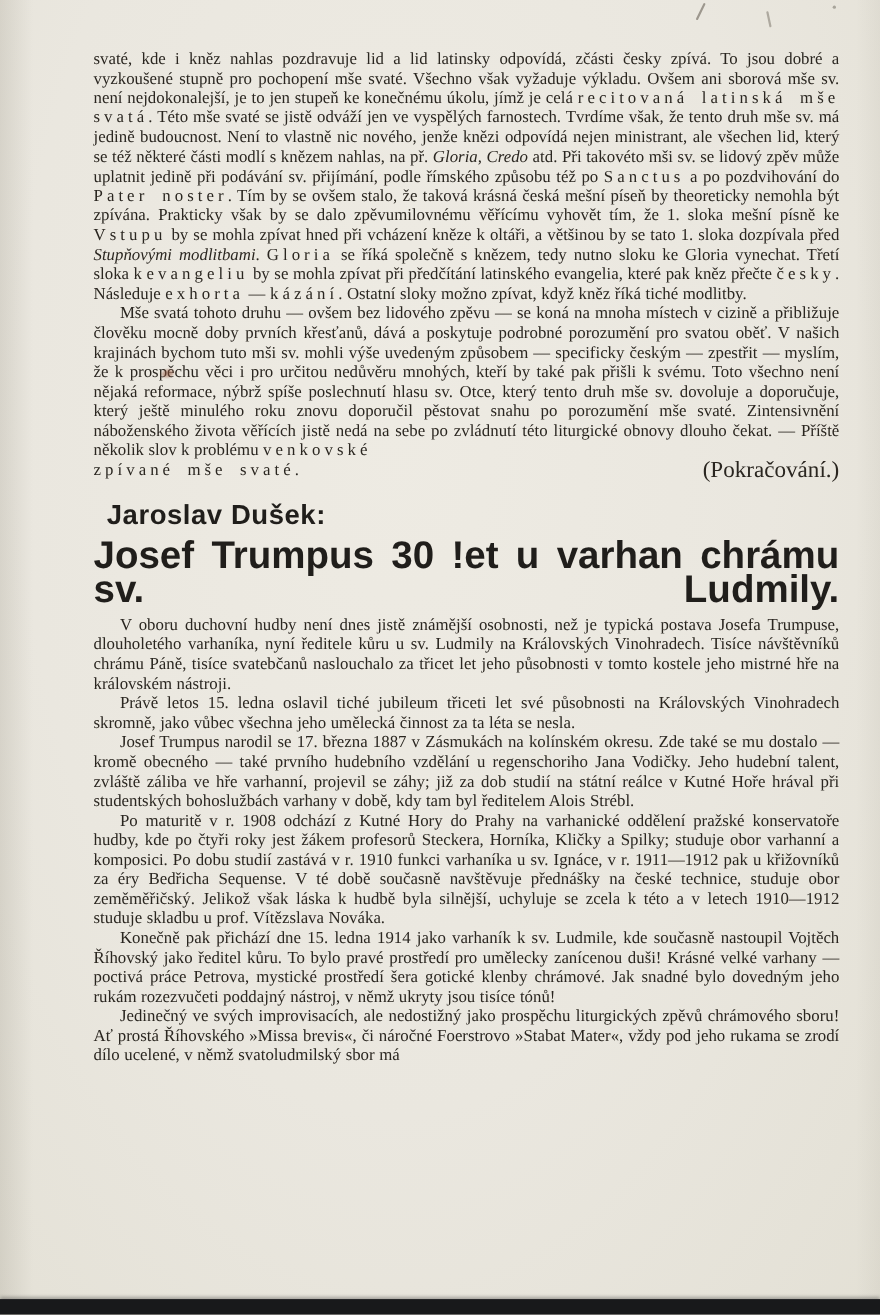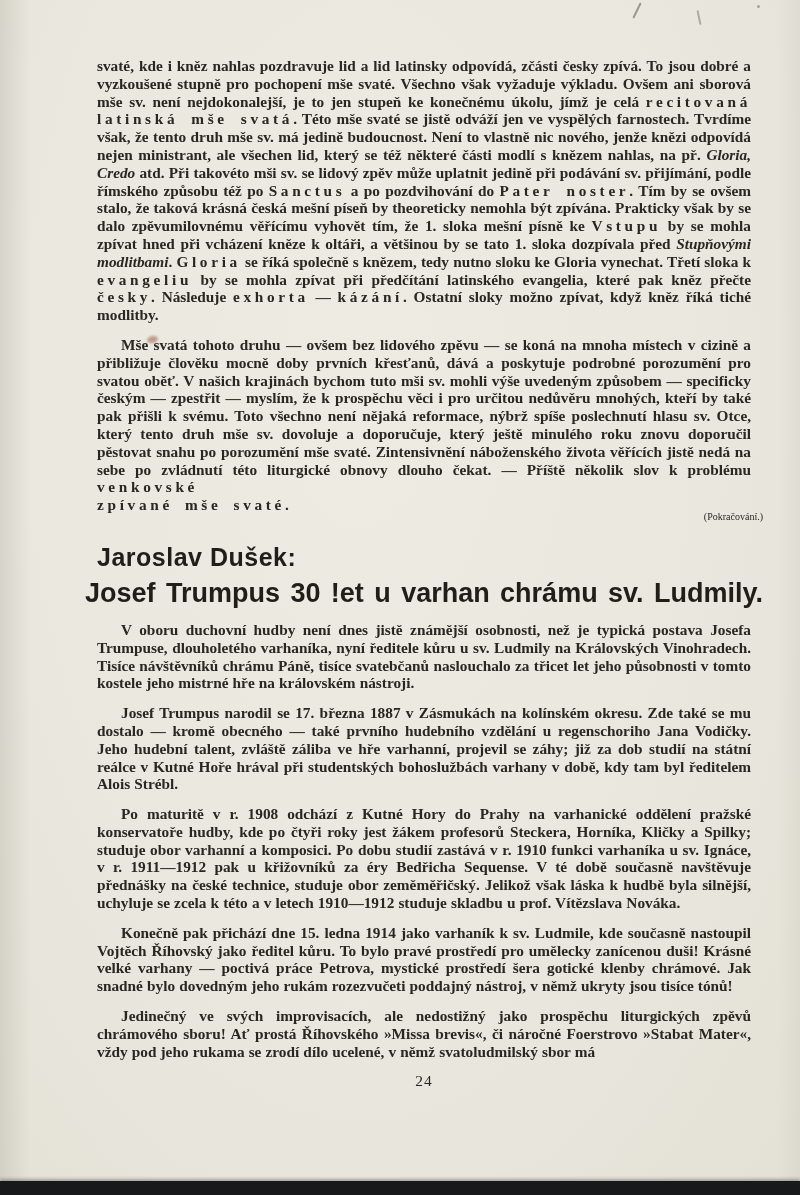--- a/index.html
+++ b/index.html
@@ -12,47 +12,46 @@
       linear-gradient(90deg, rgba(118,112,96,.16), rgba(118,112,96,0) 30px),
       linear-gradient(270deg, rgba(118,112,96,.07), rgba(118,112,96,0) 22px),
       radial-gradient(ellipse at 45% 32%, #eeebe3 0%, #eae7df 55%, #e3e0d5 100%);
     font-family:"Liberation Serif", serif;
     color:#2a2620;
   }
   .content{
     position:absolute;left:85px;top:45px;width:678px;
   }
   .para{
-    margin:12px;
+    margin:0;
     font-size:15.3px;
     line-height:17.8px;
     text-align:justify;
     word-spacing:.02em;
-    font-weight:bold;
   }
   .para.ind{text-indent:24px;}
   .sp{letter-spacing:.24em;word-spacing:.30em;}
   .it{font-style:italic;}
   .trailer{
-    font-size:10px;line-height:17.8px;
+    font-size:21px;line-height:17.8px;
     text-align:right;
     margin-top:-17.8px;
   }
   .author{
     font-family:"Liberation Sans", sans-serif;
     font-weight:700;
     font-size:25px;line-height:28px;
     letter-spacing:.5px;
     color:#201e1b;
     margin:17px 0 0 12px;
   }
   .title{
     font-family:"Liberation Sans", sans-serif;
     font-weight:700;
-    font-size:27px;line-height:31px;
+    font-size:35px;line-height:31px;
     color:#201e1b;
     margin:7px 0 0 0;
     text-align:justify;
     text-align-last:justify;
   }
   .article{margin-top:9px;}
   .pagenum{
     text-align:center;
     font-size:15.5px;
     letter-spacing:1px;
@@ -87,27 +86,27 @@
         <p class="para ind"><span>Mše svatá tohoto druhu — ovšem bez lidového zpěvu — se koná na mnoha místech v cizině a přibližuje člověku mocně doby prvních křesťanů, dává a poskytuje podrobné porozumění pro svatou oběť. V našich krajinách bychom tuto mši sv. mohli výše uvedeným způsobem — specificky českým — zpestřit — myslím, že k prospěchu věci i pro určitou nedůvěru mnohých, kteří by také pak přišli k svému. Toto všechno není nějaká reformace, nýbrž spíše poslechnutí hlasu sv. Otce, který tento druh mše sv. dovoluje a doporučuje, který ještě minulého roku znovu doporučil pěstovat snahu po porozumění mše svaté. Zintensivnění náboženského života věřících jistě nedá na sebe po zvládnutí této liturgické obnovy dlouho čekat. — Příště několik slov k problému </span><span class="sp">venkovské</span><br><span class="sp">zpívané mše svaté</span><span>.</span></p>
         <div class="trailer">(Pokračování.)</div>
       </section>
 
     <h2 class="author">Jaroslav Dušek:</h2>
 
     <h1 class="title">Josef Trumpus 30 !et u varhan chrámu sv. Ludmily.</h1>
 
     <section class="article">
         <p class="para ind"><span>V oboru duchovní hudby není dnes jistě známější osobnosti, než je typická postava Josefa Trumpuse, dlouholetého varhaníka, nyní ředitele kůru u sv. Ludmily na Královských Vinohradech. Tisíce návštěvníků chrámu Páně, tisíce svatebčanů naslouchalo za třicet let jeho působnosti v tomto kostele jeho mistrné hře na královském nástroji.</span></p>
+        <p class="para ind"><span>Právě letos 15. ledna oslavil tiché jubileum třiceti let své působnosti na Královských Vinohradech skromně, jako vůbec všechna jeho umělecká činnost za ta léta se nesla.</span></p>
         <p class="para ind"><span>Josef Trumpus narodil se 17. března 1887 v Zásmukách na kolínském okresu. Zde také se mu dostalo — kromě obecného — také prvního hudebního vzdělání u regenschoriho Jana Vodičky. Jeho hudební talent, zvláště záliba ve hře varhanní, projevil se záhy; již za dob studií na státní reálce v Kutné Hoře hrával při studentských bohoslužbách varhany v době, kdy tam byl ředitelem Alois Strébl.</span></p>
         <p class="para ind"><span>Po maturitě v r. 1908 odchází z Kutné Hory do Prahy na varhanické oddělení pražské konservatoře hudby, kde po čtyři roky jest žákem profesorů Steckera, Horníka, Kličky a Spilky; studuje obor varhanní a komposici. Po dobu studií zastává v r. 1910 funkci varhaníka u sv. Ignáce, v r. 1911—1912 pak u křižovníků za éry Bedřicha Sequense. V té době současně navštěvuje přednášky na české technice, studuje obor zeměměřičský. Jelikož však láska k hudbě byla silnější, uchyluje se zcela k této a v letech 1910—1912 studuje skladbu u prof. Vítězslava Nováka.</span></p>
         <p class="para ind"><span>Konečně pak přichází dne 15. ledna 1914 jako varhaník k sv. Ludmile, kde současně nastoupil Vojtěch Říhovský jako ředitel kůru. To bylo pravé prostředí pro umělecky zanícenou duši! Krásné velké varhany — poctivá práce Petrova, mystické prostředí šera gotické klenby chrámové. Jak snadné bylo dovedným jeho rukám rozezvučeti poddajný nástroj, v němž ukryty jsou tisíce tónů!</span></p>
         <p class="para ind"><span>Jedinečný ve svých improvisacích, ale nedostižný jako prospěchu liturgických zpěvů chrámového sboru! Ať prostá Říhovského »Missa brevis«, či náročné Foerstrovo »Stabat Mater«, vždy pod jeho rukama se zrodí dílo ucelené, v němž svatoludmilský sbor má</span></p>
       </section>
 
-    <div class="pagenum">24</div>
   </div>
 
   <div class="pencil-mark mark1"></div>
   <div class="pencil-mark mark2"></div>
   <div class="pencil-mark mark3"></div>
   <div class="ink-smudge"></div>
 
   <div class="scan-edge-bottom"></div>
 </div>
 

